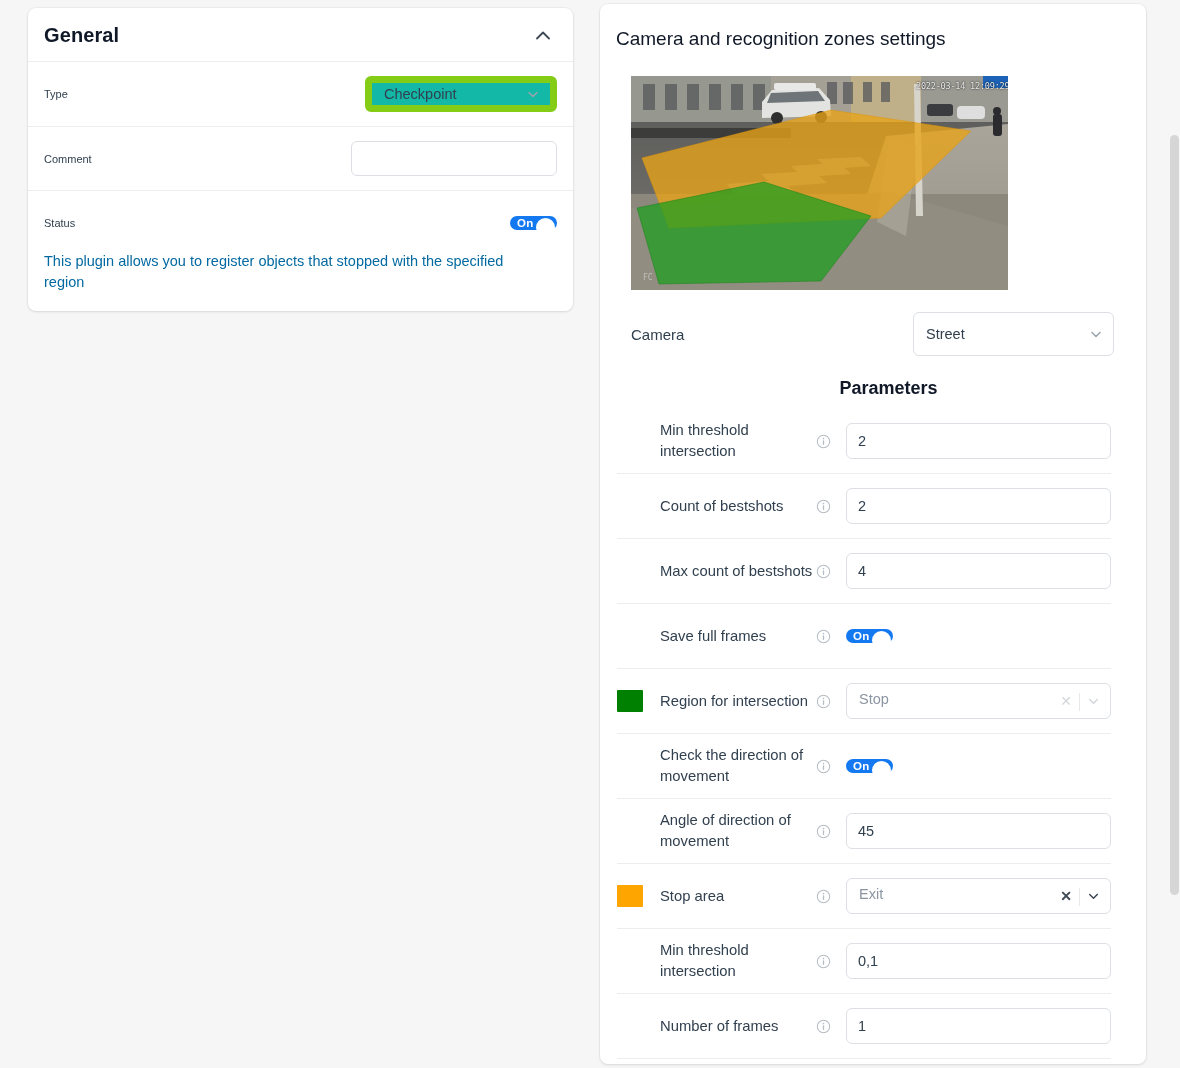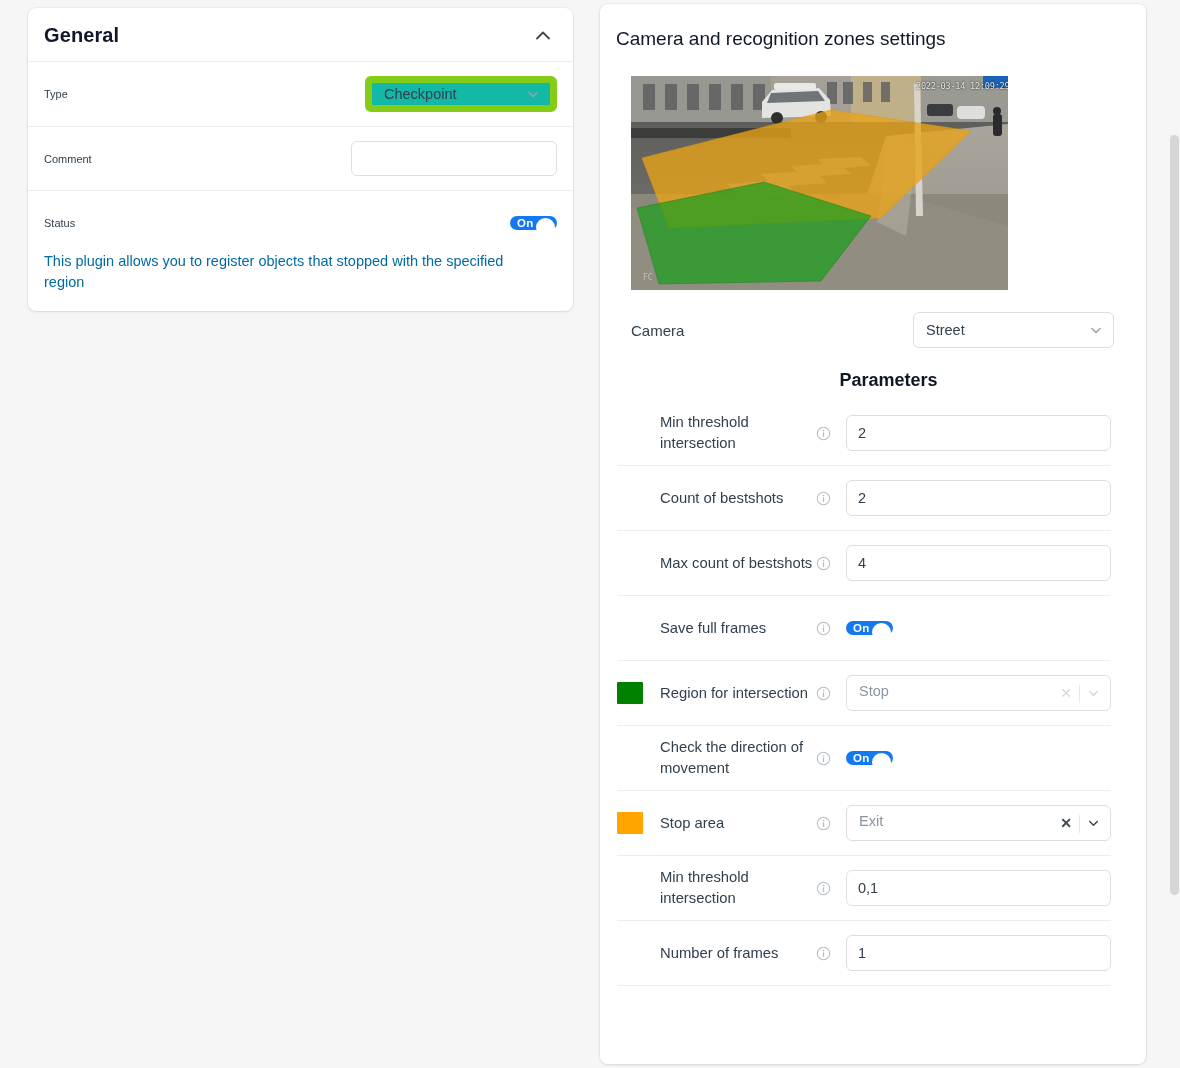--- a/index.html
+++ b/index.html
@@ -103,21 +103,21 @@
     font-family: "DejaVu Sans Mono", monospace; font-size: 8px;
     color: #cfcfcf; opacity: .75;
   }
 
   .cam-row {
     display: flex; align-items: center; justify-content: space-between;
     margin: 22px 32px 0 31px;
   }
   .cam-row .form-label { font-size: 15px; }
   .cam-select {
-    position: relative; width: 201px; height: 36px;
+    position: relative; width: 201px; height: 44px;
     border: 1px solid #dcdfe3; border-radius: 6px; background: #fff;
     display: flex; align-items: center; padding: 0 30px 0 12px;
     font-size: 14.5px; color: #31404f; cursor: pointer;
   }
 
   .params-title {
     margin: 22px 0 0 31px; font-size: 18px; font-weight: 700; color: #101828; text-align: center;
   }
 
   .params-list { margin: 10px 0 0 0; padding: 0 35px 0 17px; }
@@ -405,20 +405,32 @@
               </svg></span>
           </div>
           <div class="toggle-cell">
             <div class="toggle">
               <span class="t-label">On</span>
               <span class="knob"></span>
             </div>
           </div>
         </div>
         <div class="param-row">
+          <div class="swatch-cell"></div>
+          <div class="param-label">Angle of direction of movement</div>
+          <div class="info-cell">
+            <span class="info-icon"><svg viewBox="0 0 16 16" fill="none">
+                <circle cx="8" cy="8" r="6.6" stroke="#b5bcc4" stroke-width="1.1"></circle>
+                <circle cx="8" cy="4.9" r=".85" fill="#b5bcc4"></circle>
+                <rect x="7.3" y="6.6" width="1.4" height="5" rx=".6" fill="#b5bcc4"></rect>
+              </svg></span>
+          </div>
+          <input class="param-input" type="text" value="45" style="">
+        </div>
+        <div class="param-row">
           <div class="swatch-cell">
             <span class="swatch" style="background: rgb(255, 165, 0);"></span>
           </div>
           <div class="param-label">Stop area</div>
           <div class="info-cell">
             <span class="info-icon"><svg viewBox="0 0 16 16" fill="none">
                 <circle cx="8" cy="8" r="6.6" stroke="#b5bcc4" stroke-width="1.1"></circle>
                 <circle cx="8" cy="4.9" r=".85" fill="#b5bcc4"></circle>
                 <rect x="7.3" y="6.6" width="1.4" height="5" rx=".6" fill="#b5bcc4"></rect>
               </svg></span>

